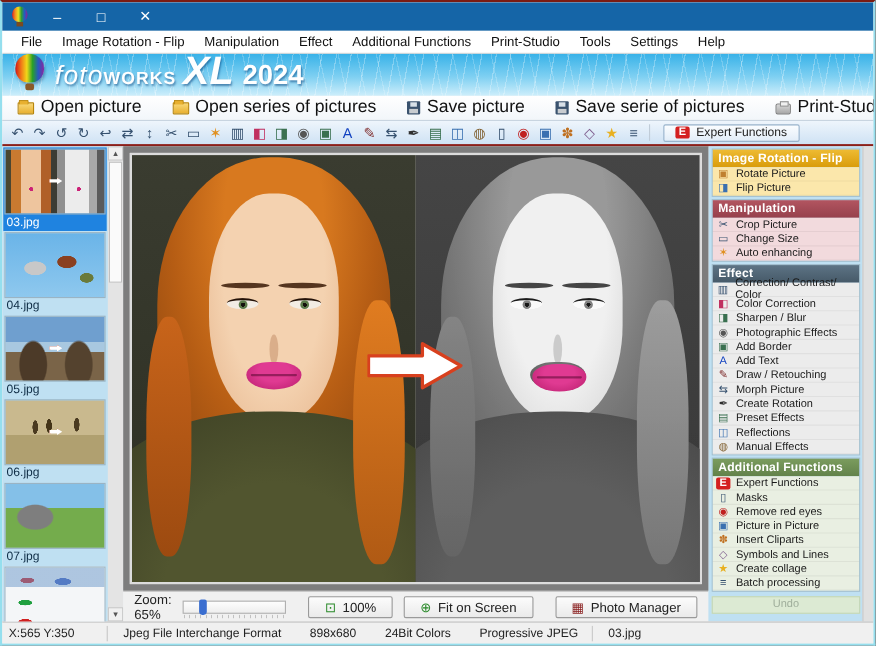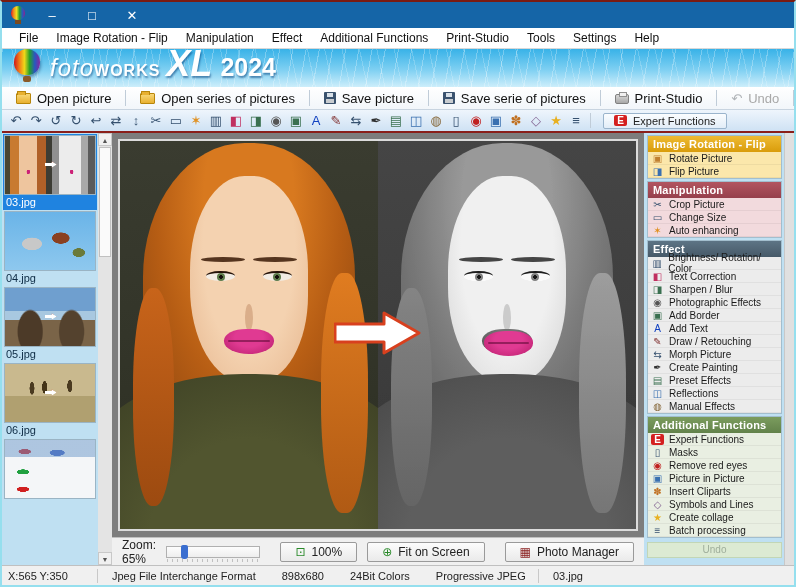--- a/index.html
+++ b/index.html
@@ -31,21 +31,21 @@
   .balloon::before { content:""; position:absolute; top:0; left:2px; width:26px; height:26px; border-radius:50% 50% 46% 46%;
     background:linear-gradient(90deg,#d01818,#f07818,#f0d818,#28a028,#2858c0,#8828a0); box-shadow:1px 2px 3px rgba(0,40,90,.4); }
   .balloon::after { content:""; position:absolute; bottom:1px; left:11px; width:8px; height:6px; background:#8a5a28; border-radius:2px; }
   .logo-text { display:flex; align-items:baseline; color:#fff; text-shadow:1px 2px 2px rgba(0,60,120,.55); }
   .lt-foto { font-style:italic; font-weight:300; font-size:24px; letter-spacing:1px; }
   .lt-works { font-weight:bold; font-size:16px; letter-spacing:1px; }
   .lt-xl { font-weight:bold; font-style:italic; font-size:36px; margin-left:6px; line-height:30px; }
   .lt-year { font-weight:bold; font-size:25px; margin-left:8px; }
 
   
-  .maintb { height:23px; flex:0 0 23px; background:linear-gradient(#ffffff,#f2f6fa); border-bottom:1px solid #c8d4e0; display:flex; align-items:stretch; font-size:13px; }
+  .maintb { height:23px; flex:0 0 23px; background:linear-gradient(#ffffff,#f2f6fa); border-bottom:1px solid #c8d4e0; display:flex; align-items:stretch; font-size:16px; }
   .tb-btn { display:flex; align-items:center; gap:6px; padding:0 14px; flex:1; justify-content:center; color:#111; white-space:nowrap; }
   .tb-btn.disabled { color:#a8a8a8; }
   .tb-sep { width:1px; background:#c0ccd8; margin:3px 0; }
   .folder-icon { width:15px; height:11px; background:linear-gradient(#f8d878,#e8b030); border:1px solid #b8860b; border-radius:1px; position:relative; }
   .folder-icon::before { content:""; position:absolute; top:-3px; left:0; width:7px; height:3px; background:#e8b030; border:1px solid #b8860b; border-bottom:none; border-radius:1px 1px 0 0; }
   .floppy-icon { width:12px; height:12px; background:#3a526e; border-radius:1px; position:relative; }
   .floppy-icon::before { content:""; position:absolute; top:1px; left:3px; width:6px; height:4px; background:#d8e0e8; }
   .floppy-icon::after { content:""; position:absolute; bottom:1px; left:2px; width:8px; height:4px; background:#c8ccd0; }
   .printer-icon { width:14px; height:10px; background:linear-gradient(#d8d8d8,#a8a8a8); border:1px solid #808080; border-radius:2px; position:relative; margin-top:2px; }
   .printer-icon::before { content:""; position:absolute; top:-3px; left:3px; width:6px; height:3px; background:#f0f0f0; border:1px solid #909090; }
@@ -306,20 +306,24 @@
           <div class="side-item" data-name="list-item">
             <div class="thumb thumb-rocks" data-name="thumb-rocks"></div>
             <div class="fname" data-name="thumbnail-filename">05.jpg</div>
           </div>
 
           <div class="side-item" data-name="list-item">
             <div class="thumb thumb-river" data-name="thumb-river"></div>
             <div class="fname" data-name="thumbnail-filename">06.jpg</div>
           </div>
 
+          <div class="side-item" data-name="list-item">
+            <div class="thumb thumb-elephant" data-name="thumb-elephant"></div>
+            <div class="fname" data-name="thumbnail-filename">07.jpg</div>
+          </div>
 
           <div class="side-item" data-name="list-item">
             <div class="thumb thumb-text" data-name="thumb-text"></div>
 
           </div>
         </div>
       <div class="side-scroll" data-name="sidebar-scrollbar">
         <div class="scr-arrow" data-name="scroll-up-icon">▲</div>
         <div class="scr-thumb" data-name="scrollbar-thumb"></div>
         <div class="scr-fill"></div>
@@ -424,26 +428,26 @@
                 <span data-name="panel-item-label">Auto enhancing</span>
               </div>
             </div>
         </div>
         <div class="psec slate" data-name="section-effect">
           <div class="phead" data-name="section-title">Effect</div>
           <div class="pbody">
 
               <div class="p-item" data-name="panel-item">
                 <span class="p-ic" data-name="brightness-contrast-icon" style="color: rgb(53, 80, 110);">▥</span>
-                <span data-name="panel-item-label">Brightness/ Rotation/ Color</span>
+                <span data-name="panel-item-label">Correction/ Contrast/ Color</span>
               </div>
 
               <div class="p-item" data-name="panel-item">
                 <span class="p-ic" data-name="color-correction-icon" style="color: rgb(192, 48, 96);">◧</span>
-                <span data-name="panel-item-label">Text Correction</span>
+                <span data-name="panel-item-label">Color Correction</span>
               </div>
 
               <div class="p-item" data-name="panel-item">
                 <span class="p-ic" data-name="sharpen-blur-icon" style="color: rgb(58, 112, 80);">◨</span>
                 <span data-name="panel-item-label">Sharpen / Blur</span>
               </div>
 
               <div class="p-item" data-name="panel-item">
                 <span class="p-ic" data-name="photographic-effects-icon" style="color: rgb(85, 85, 85);">◉</span>
                 <span data-name="panel-item-label">Photographic Effects</span>
@@ -464,21 +468,21 @@
                 <span data-name="panel-item-label">Draw / Retouching</span>
               </div>
 
               <div class="p-item" data-name="panel-item">
                 <span class="p-ic" data-name="morph-picture-icon" style="color: rgb(53, 80, 110);">⇆</span>
                 <span data-name="panel-item-label">Morph Picture</span>
               </div>
 
               <div class="p-item" data-name="panel-item">
                 <span class="p-ic" data-name="create-painting-icon" style="color: rgb(48, 48, 48);">✒</span>
-                <span data-name="panel-item-label">Create Painting</span>
+                <span data-name="panel-item-label">Create Rotation</span>
               </div>
 
               <div class="p-item" data-name="panel-item">
                 <span class="p-ic" data-name="preset-effects-icon" style="color: rgb(58, 112, 80);">▤</span>
                 <span data-name="panel-item-label">Preset Effects</span>
               </div>
 
               <div class="p-item" data-name="panel-item">
                 <span class="p-ic" data-name="reflections-icon" style="color: rgb(58, 112, 176);">◫</span>
                 <span data-name="panel-item-label">Reflections</span>

